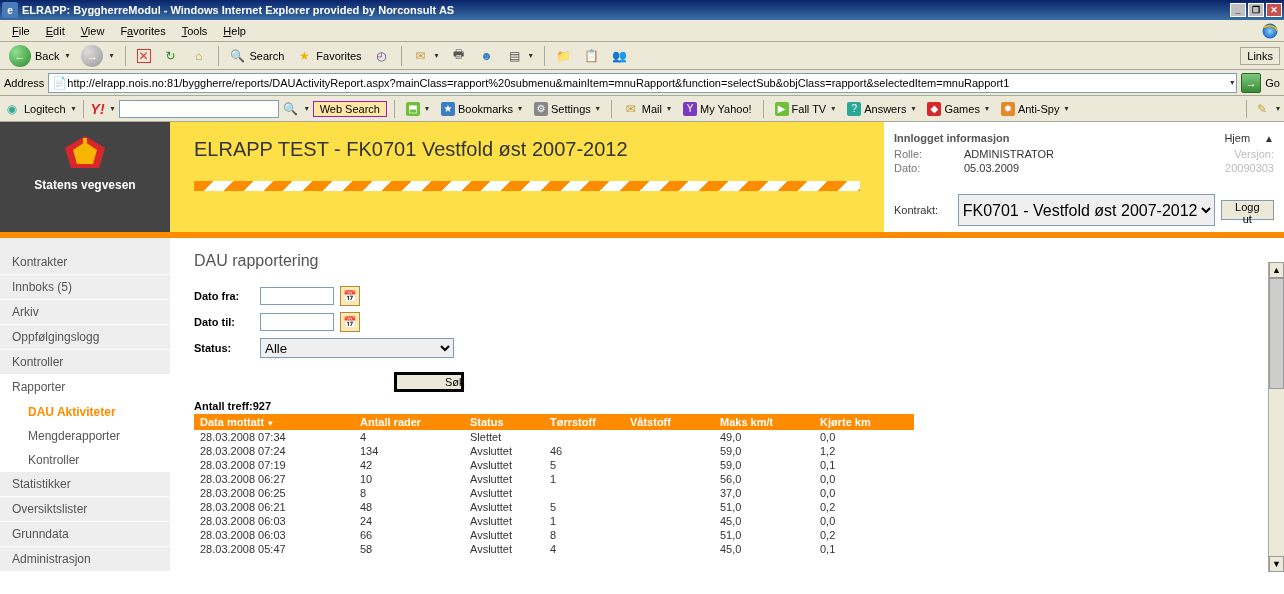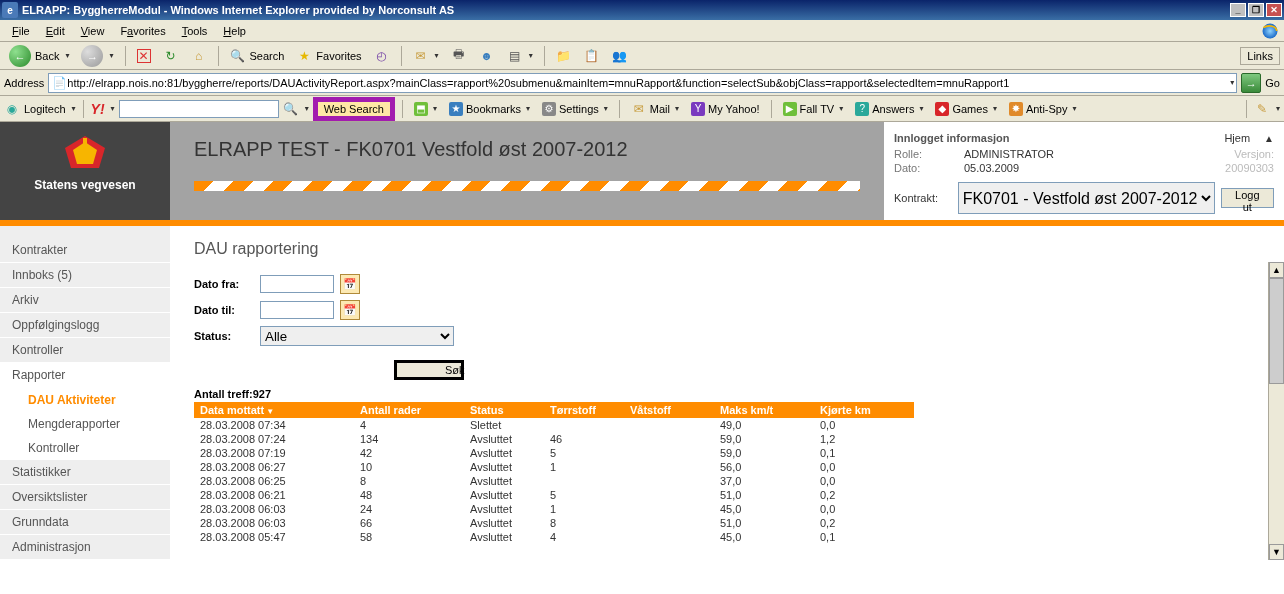--- a/index.html
+++ b/index.html
@@ -34,46 +34,46 @@
   .addrbar { background:#ece9d8; display:flex; align-items:center; padding:2px 4px; border-bottom:1px solid #aca899; height:26px; gap:4px;}
   .addrbar label{ font-size:11px;}
   .addrbar .url{ flex:1; display:flex; align-items:center; background:#fff; border:1px solid #7f9db9; height:20px; padding:0 2px;}
   .addrbar .url input{ flex:1; border:none; outline:none; font-size:11px;}
   .go-btn{ background:linear-gradient(to bottom,#7fc97f,#3a8a3a); color:#fff; width:20px;height:20px; display:inline-flex;align-items:center;justify-content:center; border:1px solid #2a6a2a; border-radius:2px;}
 
   
   .ybar{ background:#ece9d8; display:flex; align-items:center; padding:2px 4px; border-bottom:1px solid #aca899; height:26px; gap:4px; font-size:11px;}
   .ybar .ylogo{ font-weight:bold; color:#d8262a; font-size:14px; font-style:italic;}
   .ybar input.search{ width:160px; height:18px; border:1px solid #7f9db9; padding:0 4px;}
-  .ybar .wsearch{ background:#ffe8a6; border:5px solid #a21caf; padding:1px 6px; font-size:11px;}
+  .ybar .wsearch{ background:#ffe8a6; border:1px solid #a21caf; padding:1px 6px; font-size:11px;}
   .ybar .ylink{ display:inline-flex; align-items:center; gap:3px; padding:1px 4px;}
   .ybar .y-sep{ width:1px;height:18px;background:#aca899; margin:0 3px;}
   .sq{width:14px;height:14px;display:inline-flex;align-items:center;justify-content:center;color:#fff;font-size:10px;border-radius:2px;}
   .sq.green{background:#6fbf3a;} .sq.blue{background:#3a7fbf;} .sq.purple{background:#7a3abf;} .sq.orange{background:#e08a2a;} .sq.red{background:#d8262a;} .sq.teal{background:#2aa89a;}
 
   
   .app{ position:relative; }
   .app-top{ display:flex; }
   .logo-cell{ width:170px; background:#444; color:#fff; text-align:center; padding:12px 0 10px; }
   .svv-logo{ width:44px;height:38px; margin:0 auto 6px; }
   .svv-name{ font-size:12px; font-weight:bold;}
-  .header-cell{ flex:1; background:#a3a3a3; position:relative; padding:16px 24px 0;}
+  .header-cell{ flex:1; background:#fde047; position:relative; padding:16px 24px 0;}
   .header-title{ font-size:20px; color:#333; font-weight:normal; }
   .stripes{ height:10px; margin-top:20px; background:
      repeating-linear-gradient(135deg,#ff8c00 0 14px,#fff 14px 28px);
   }
   .info-cell{ width:400px; background:#fff; padding:10px 10px 6px; font-size:11px; color:#333;}
   .info-row{ display:flex; margin-bottom:2px;}
   .info-row .lab{ width:70px; color:#777;}
   .info-row .val{ flex:1; color:#333;}
   .info-row .ver{ width:70px; text-align:right; color:#bbb;}
   .info-head{ font-weight:bold; color:#555; margin-bottom:4px; display:flex; align-items:center;}
   .info-head .home{ margin-left:auto; color:#333; font-weight:normal; display:inline-flex; align-items:center; gap:14px;}
   .info-head .home .up{ font-size:10px;}
-  .kontrakt-row{ display:flex; align-items:center; gap:6px; margin-top:8px;}
+  .kontrakt-row{ display:flex; align-items:center; gap:6px; margin-top:20px;}
   .kontrakt-row select{ flex:1; height:32px; border:1px solid #7f9db9; font-size:16px;}
   .kontrakt-row button{ height:20px; padding:0 8px; font-size:11px; background:#ece9d8; border:1px solid #7f9db9;}
 
   .orange-bar{ height:6px; background:#ff8c00;}
   .content-wrap{ display:flex; }
 
   
   .leftnav{ width:170px; background:#eee; padding-top:12px;}
   .leftnav .item{ padding:5px 12px; border-bottom:1px solid #fff; color:#555; font-size:12px;}
   .leftnav .item.active{ background:#fff; }

